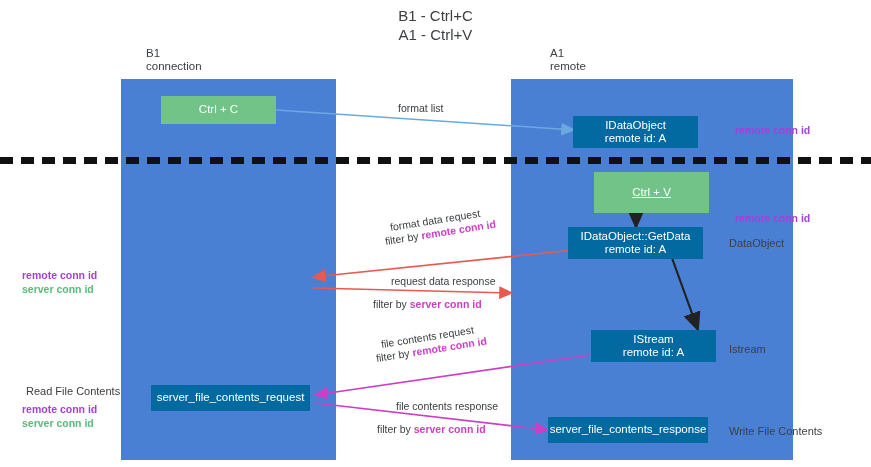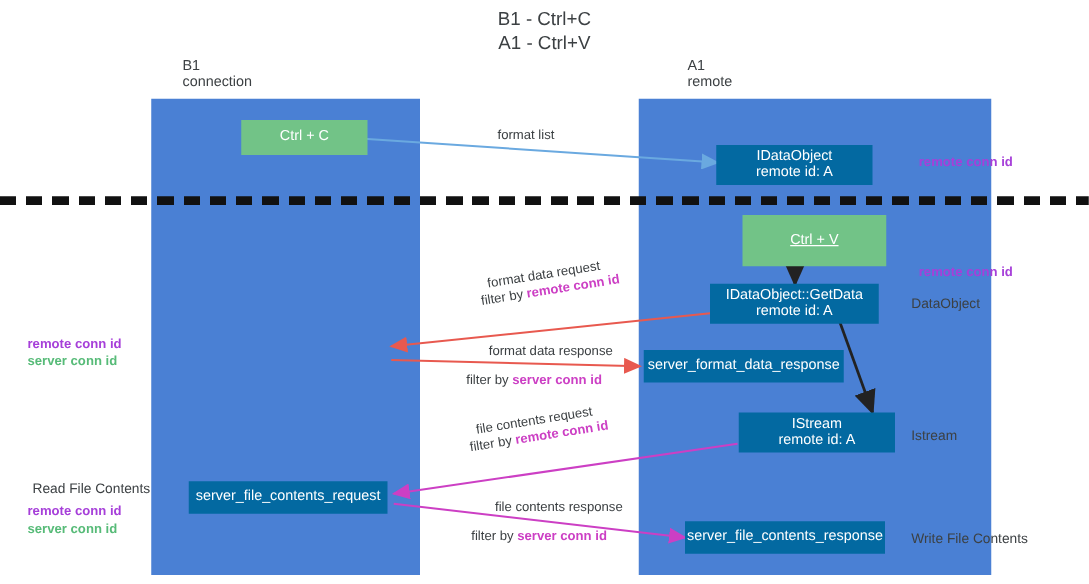--- a/index.html
+++ b/index.html
@@ -167,48 +167,47 @@
 
     <path d="M672,258 L698,330" stroke="#222222" stroke-width="2.2" fill="none" marker-end="url(#ar-black)"></path>
 
     <path d="M590,355 L315,395" stroke="#cc3fc4" stroke-width="1.6" fill="none" marker-end="url(#ar-magenta)"></path>
 
     <path d="M315,403 L548,430" stroke="#cc3fc4" stroke-width="1.6" fill="none" marker-end="url(#ar-magenta)"></path>
   </svg>
 
   <div class="abs" id="divider"></div>
 
-  <div class="abs node green" style="left:161px; top:96px; width:101px; height:28px;margin-left:32px;">Ctrl + C</div>
+  <div class="abs node green" style="left:161px; top:96px; width:115px; height:28px;">Ctrl + C</div>
 
   <div class="abs node orange" style="left:573px; top:116px; width:125px; height:32px;">IDataObject
 remote id: A</div>
 
   <div class="abs node green" style="left:594px; top:172px; width:115px; height:41px;text-decoration:underline;">Ctrl + V</div>
 
   <div class="abs node orange" style="left:568px; top:227px; width:135px; height:32px;">IDataObject::GetData
 remote id: A</div>
 
 
-  <div class="abs node orange" style="left:515px; top:280px; width:160px; height:26px;">server_format_data_response</div>
 
   <div class="abs node orange" style="left:591px; top:330px; width:125px; height:32px;">IStream
 remote id: A</div>
 
   <div class="abs node orange" style="left:151px; top:385px; width:159px; height:26px;">server_file_contents_request</div>
 
   <div class="abs node orange" style="left:548px; top:417px; width:160px; height:26px;">server_file_contents_response</div>
 
   <div class="abs edge-label" style="left:398px; top:101px;">format list</div>
 
   <div class="abs edge-label rot-up" style="left:390px; top:220px;">format data request</div>
   <div class="abs edge-label rot-up" style="left:385px; top:234px;">
     <span>filter by </span><span class="hl-remote">remote conn id</span>
   </div>
 
-  <div class="abs edge-label" style="left:391px; top:274px;">format data response</div>
+  <div class="abs edge-label" style="left:391px; top:274px;">request data response</div>
   <div class="abs edge-label" style="left:373px; top:297px;">
     <span>filter by </span><span class="hl-server">server conn id</span>
   </div>
 
   <div class="abs edge-label rot-up" style="left:381px; top:337px;">file contents request</div>
   <div class="abs edge-label rot-up" style="left:376px; top:351px;">
     <span>filter by </span><span class="hl-remote">remote conn id</span>
   </div>
 
   <div class="abs edge-label" style="left:396px; top:399px;">file contents response</div>

